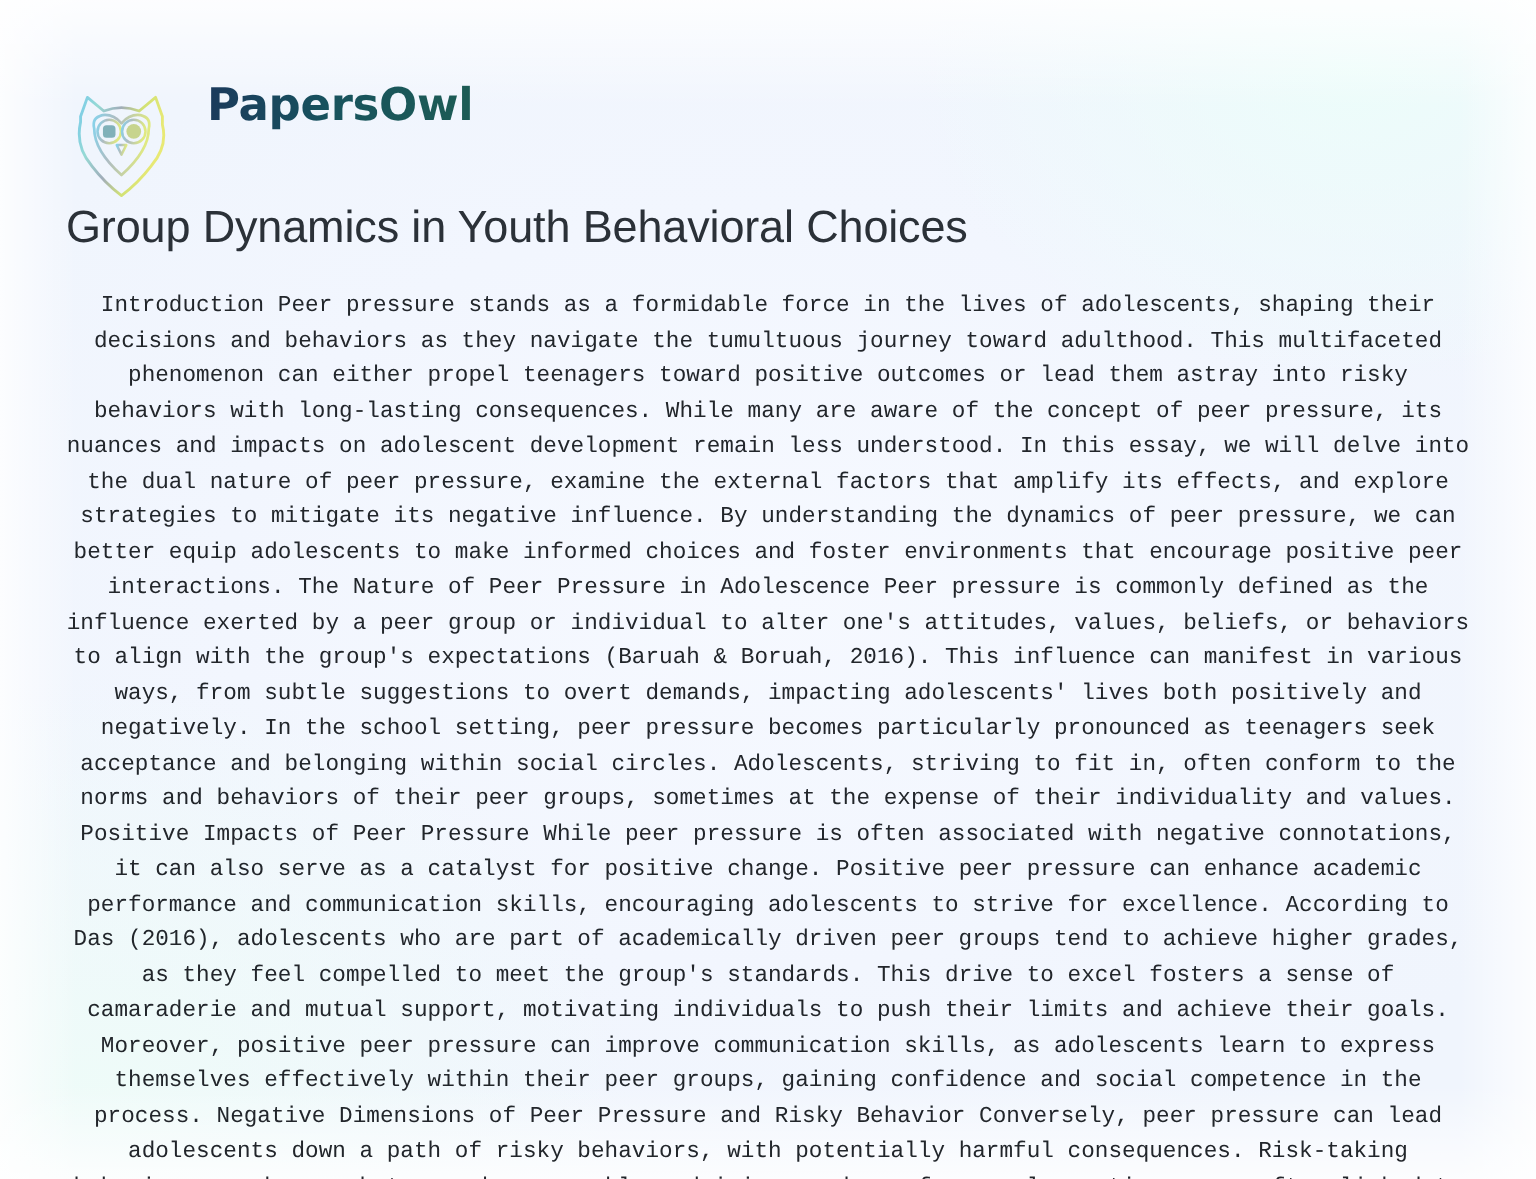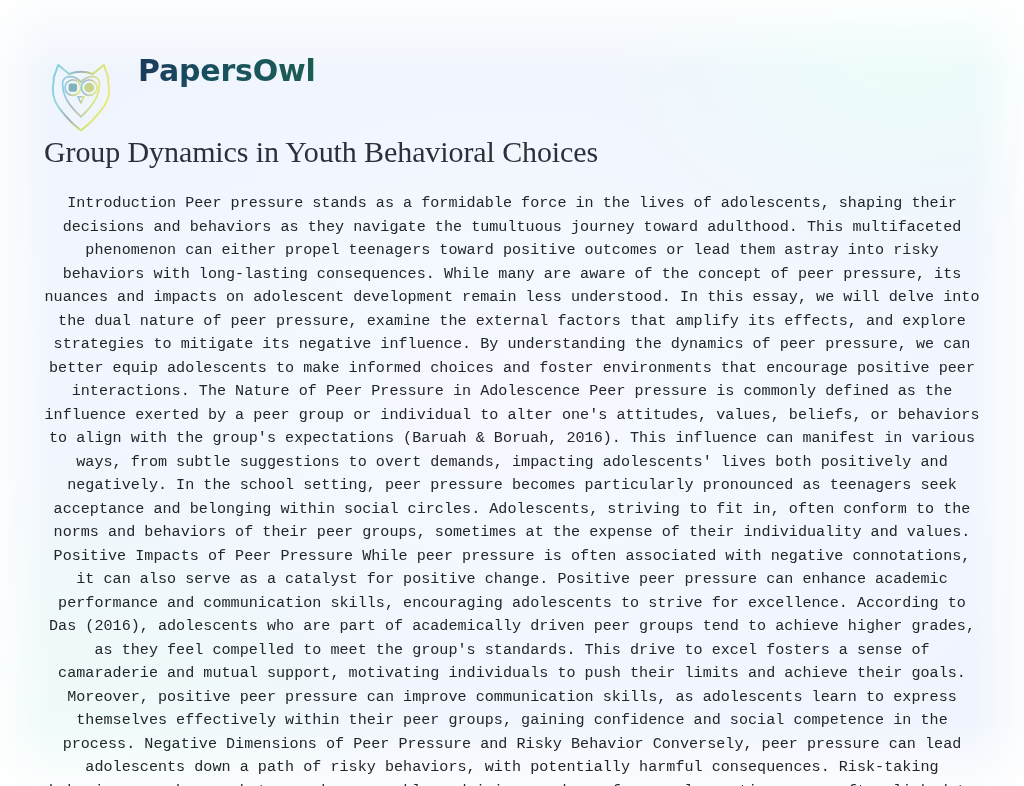--- a/index.html
+++ b/index.html
@@ -95,21 +95,21 @@
     opacity: 0.92;
     text-decoration: none;
   }
 
   
   .article {
     margin-top: 38px;
   }
 
   .article-title {
-    font-family: Liberation Serif, serif;
+    font-family: Liberation Sans, sans-serif;
     font-size: 30px;
     font-weight: 400;
     color: #2b3138;
     margin: 0 0 22px 0;
     letter-spacing: -0.1px;
     line-height: 1.2;
   }
 
   .article-body {
     font-family: Liberation Mono, monospace;

